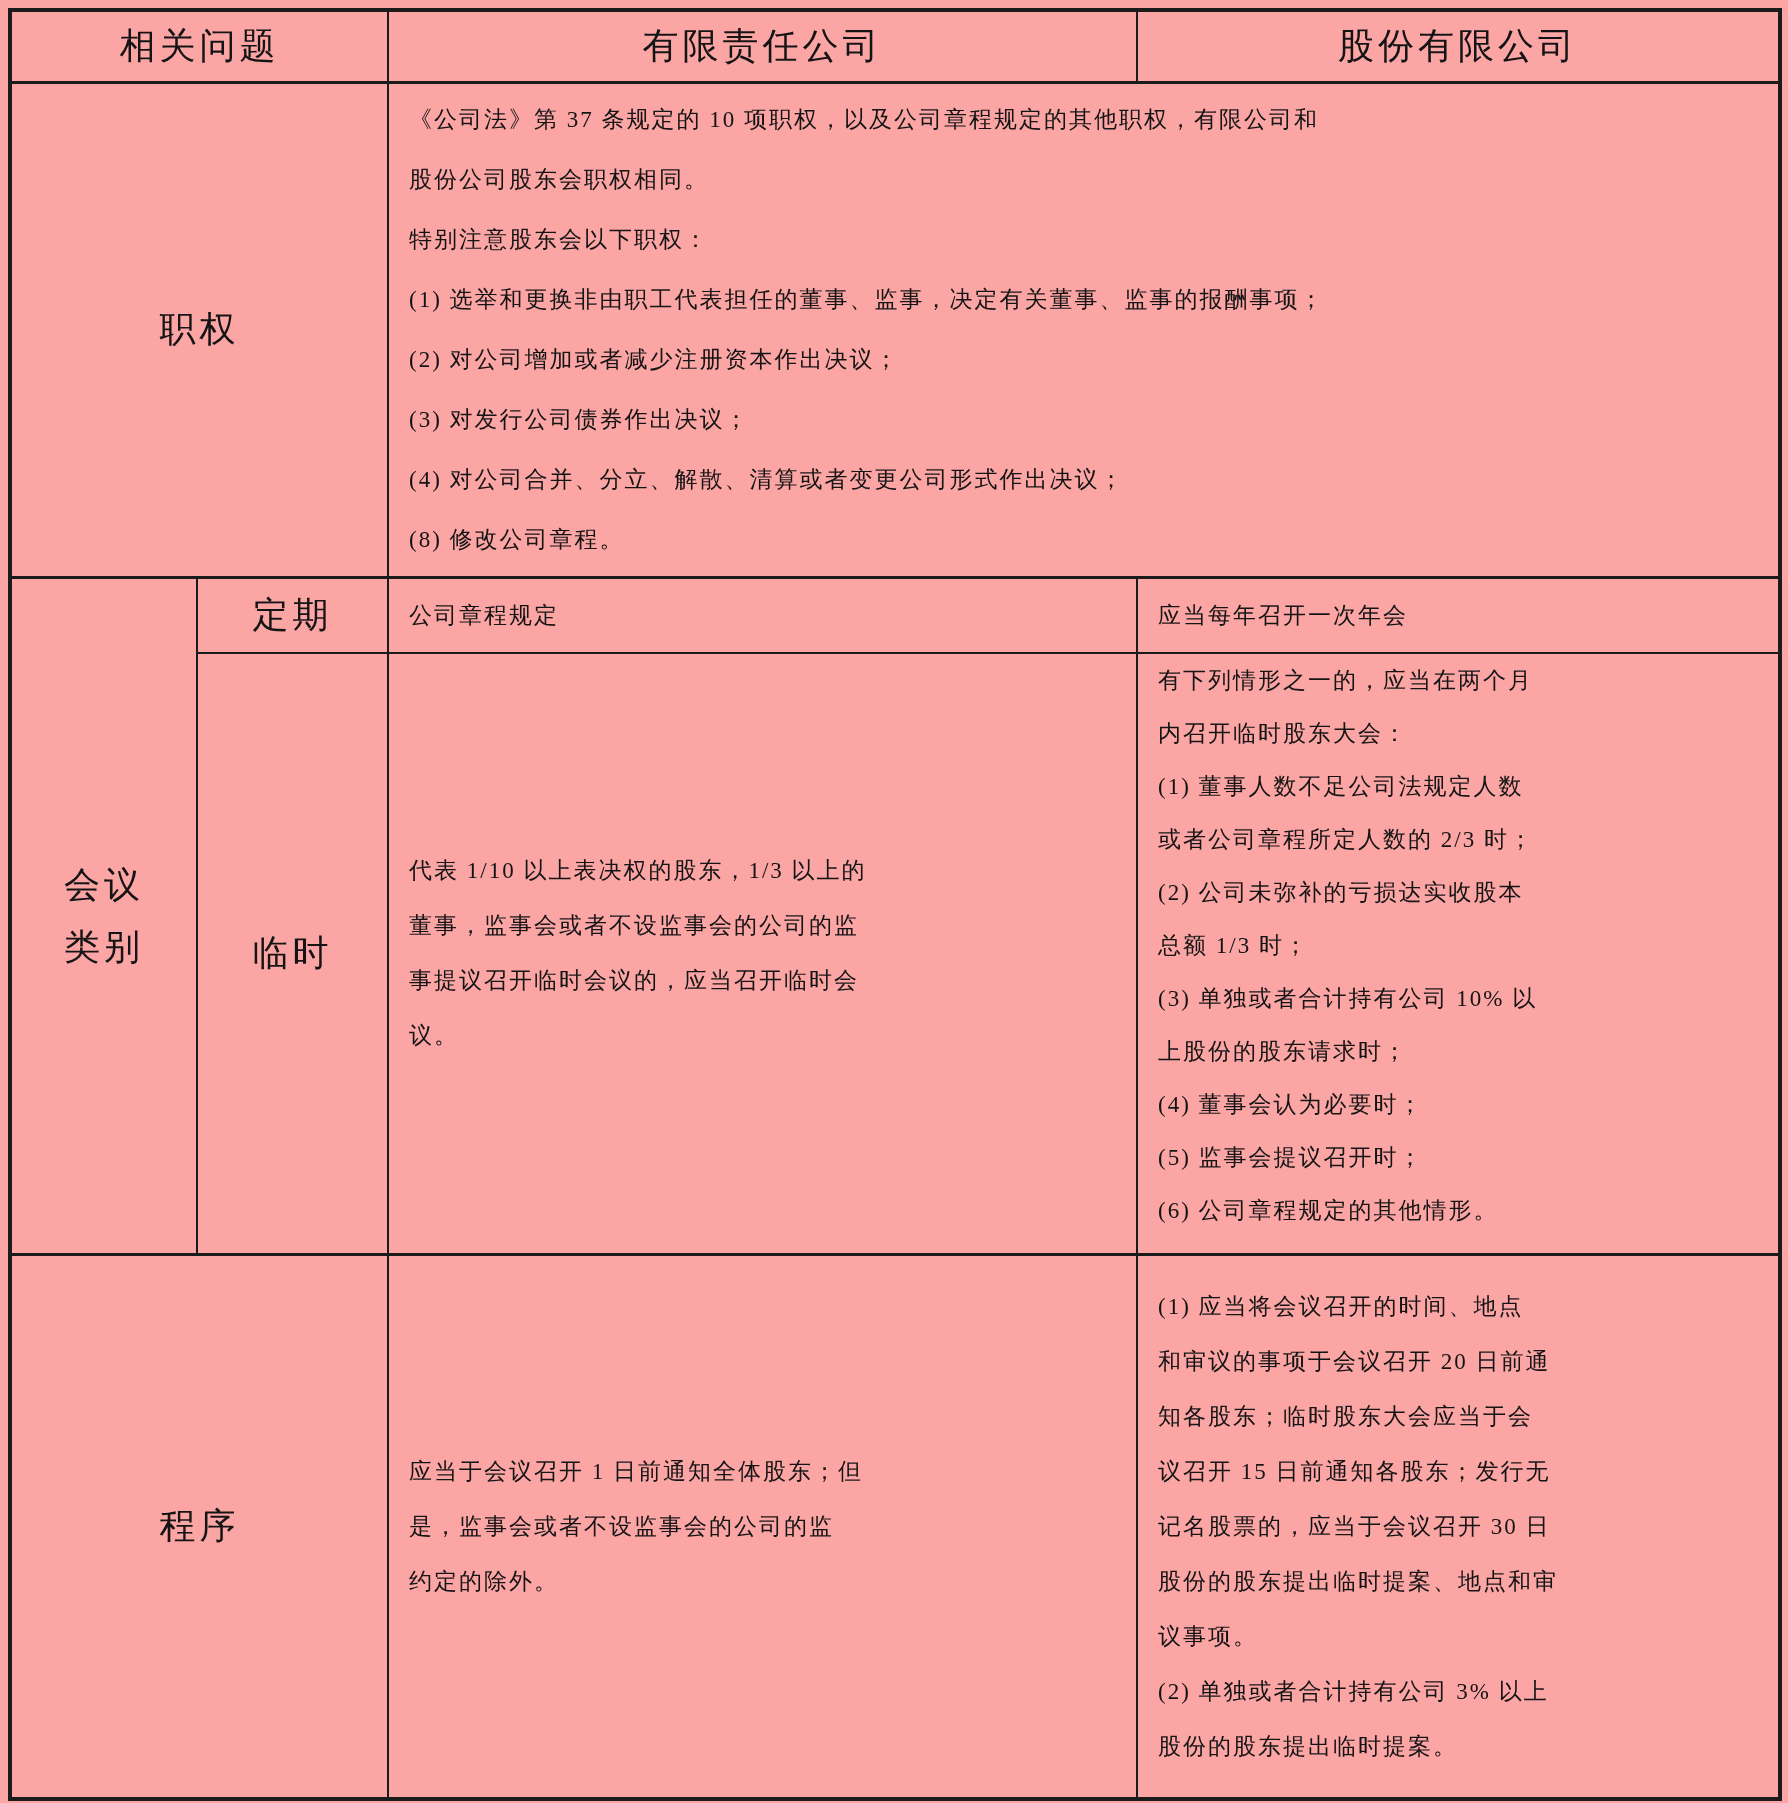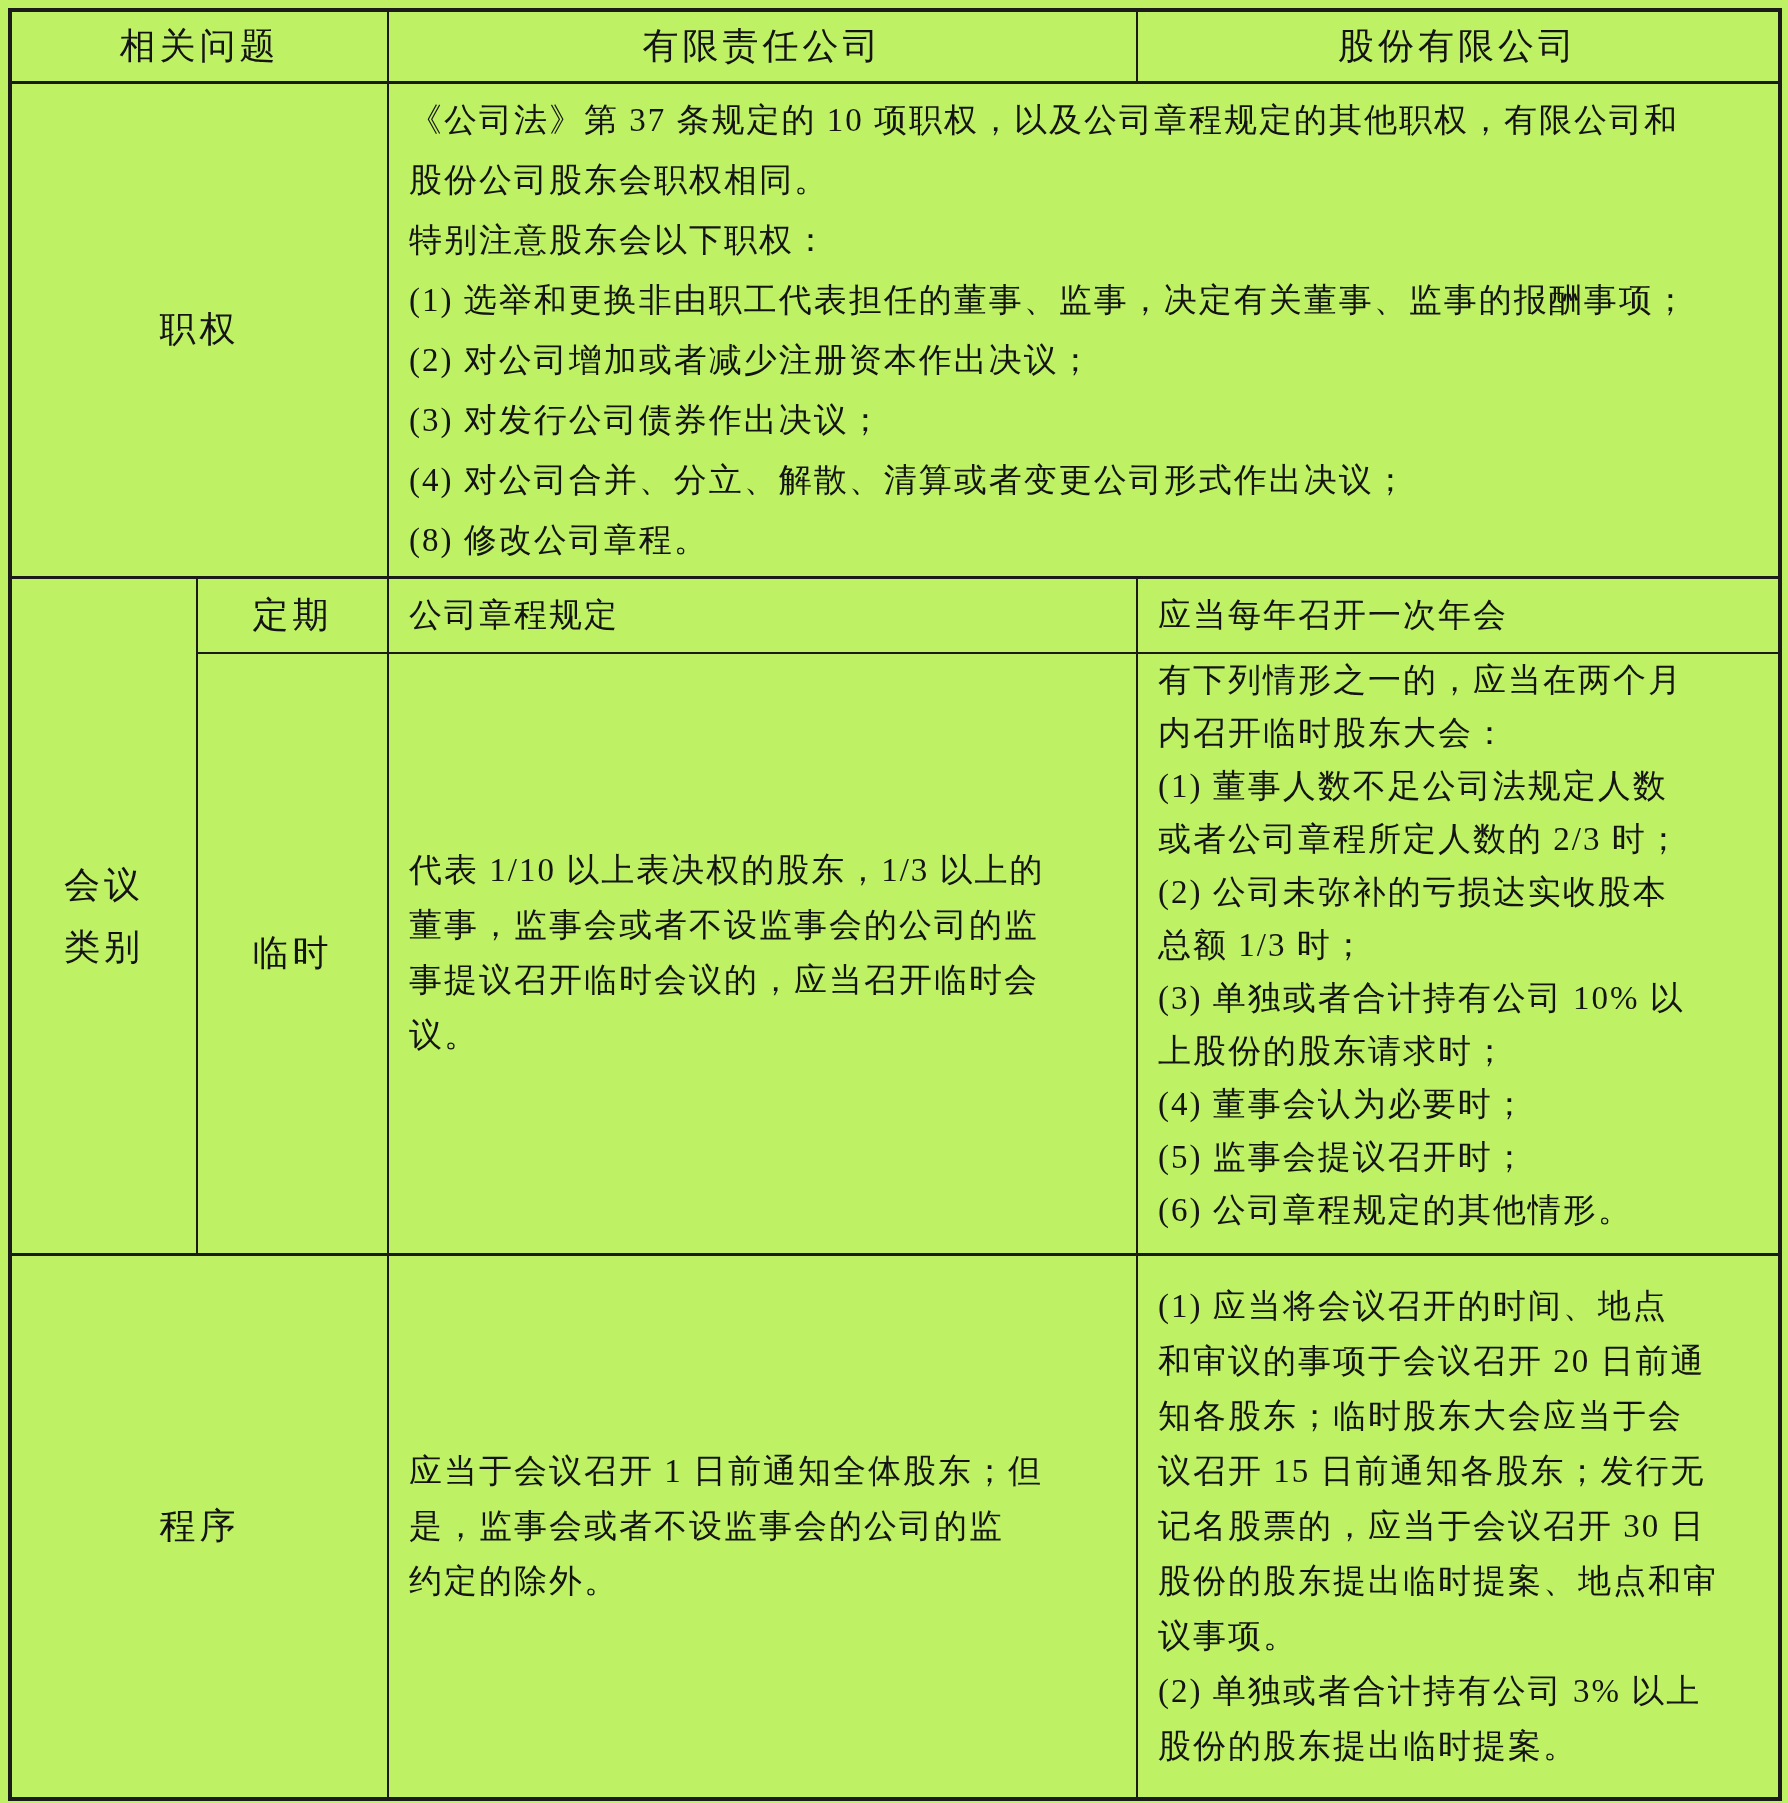--- a/index.html
+++ b/index.html
@@ -1,21 +1,21 @@
 <!DOCTYPE html>
 <html><head>
 <meta charset="utf-8">
 <style>
   * { box-sizing: border-box; }
   html, body { margin: 0; padding: 0; background: #ffffff; }
   .page {
     position: relative;
     width: 1788px;
     height: 1803px;
-    background: #bef264;
+    background: #fca5a5;
     overflow: hidden;
     font-family: "Liberation Serif", "DejaVu Serif", serif;
     color: #141414;
   }
   table.cmp {
     position: absolute;
     left: 8px;
     top: 8px;
     width: 1770px;
     height: 1783px;
@@ -32,21 +32,21 @@
   tr.r-header td, tr.r-auth td, tr.r-interim td, td.b-major { border-bottom-width: 3px; }
 
   .lab {
     font-size: 36px;
     letter-spacing: 4px;
     text-align: center;
     vertical-align: middle;
   }
   .lab .tline { line-height: 62px; white-space: pre-wrap; }
   .content {
-    font-size: 33px;
+    font-size: 23px;
     letter-spacing: 2px;
     text-align: left;
     vertical-align: middle;
     padding: 6px 14px 6px 20px;
   }
   .tline { white-space: pre-wrap; line-height: 55px; }
   .auth-cell .tline { line-height: 60px; }
   .interim-jsc { vertical-align: top; padding-top: 0; }
   .interim-jsc .tline { line-height: 53px; }
 </style>

